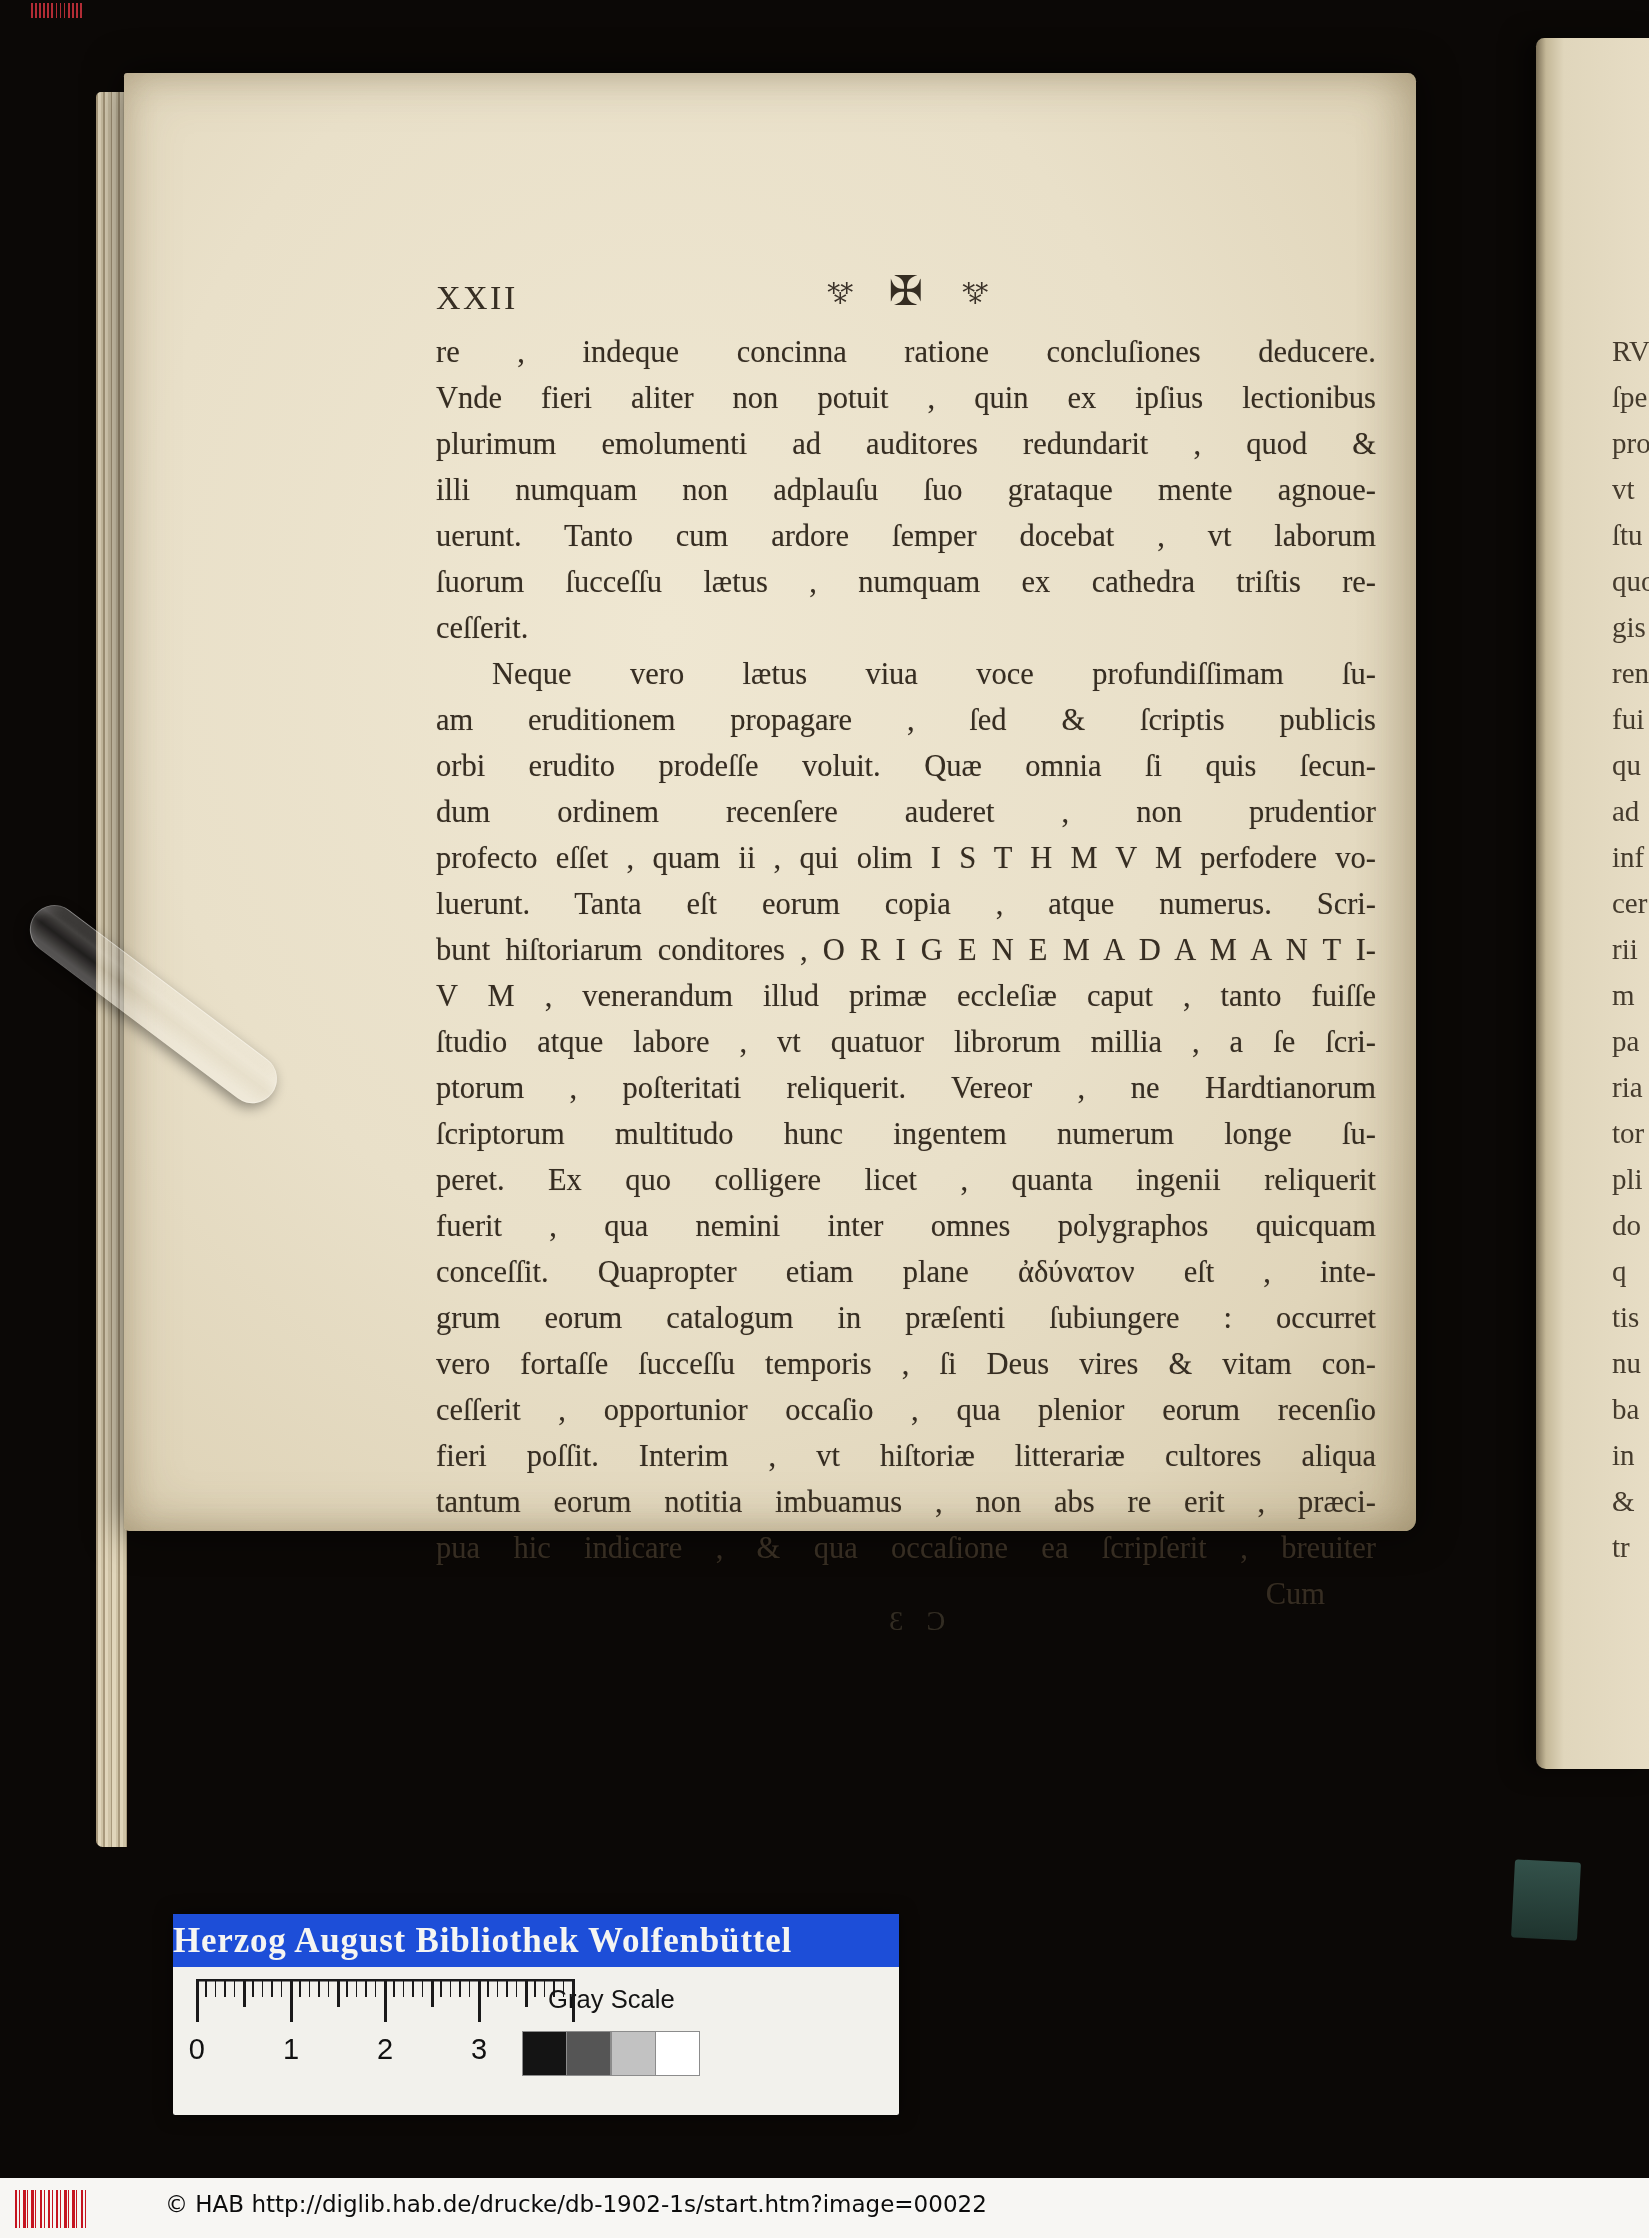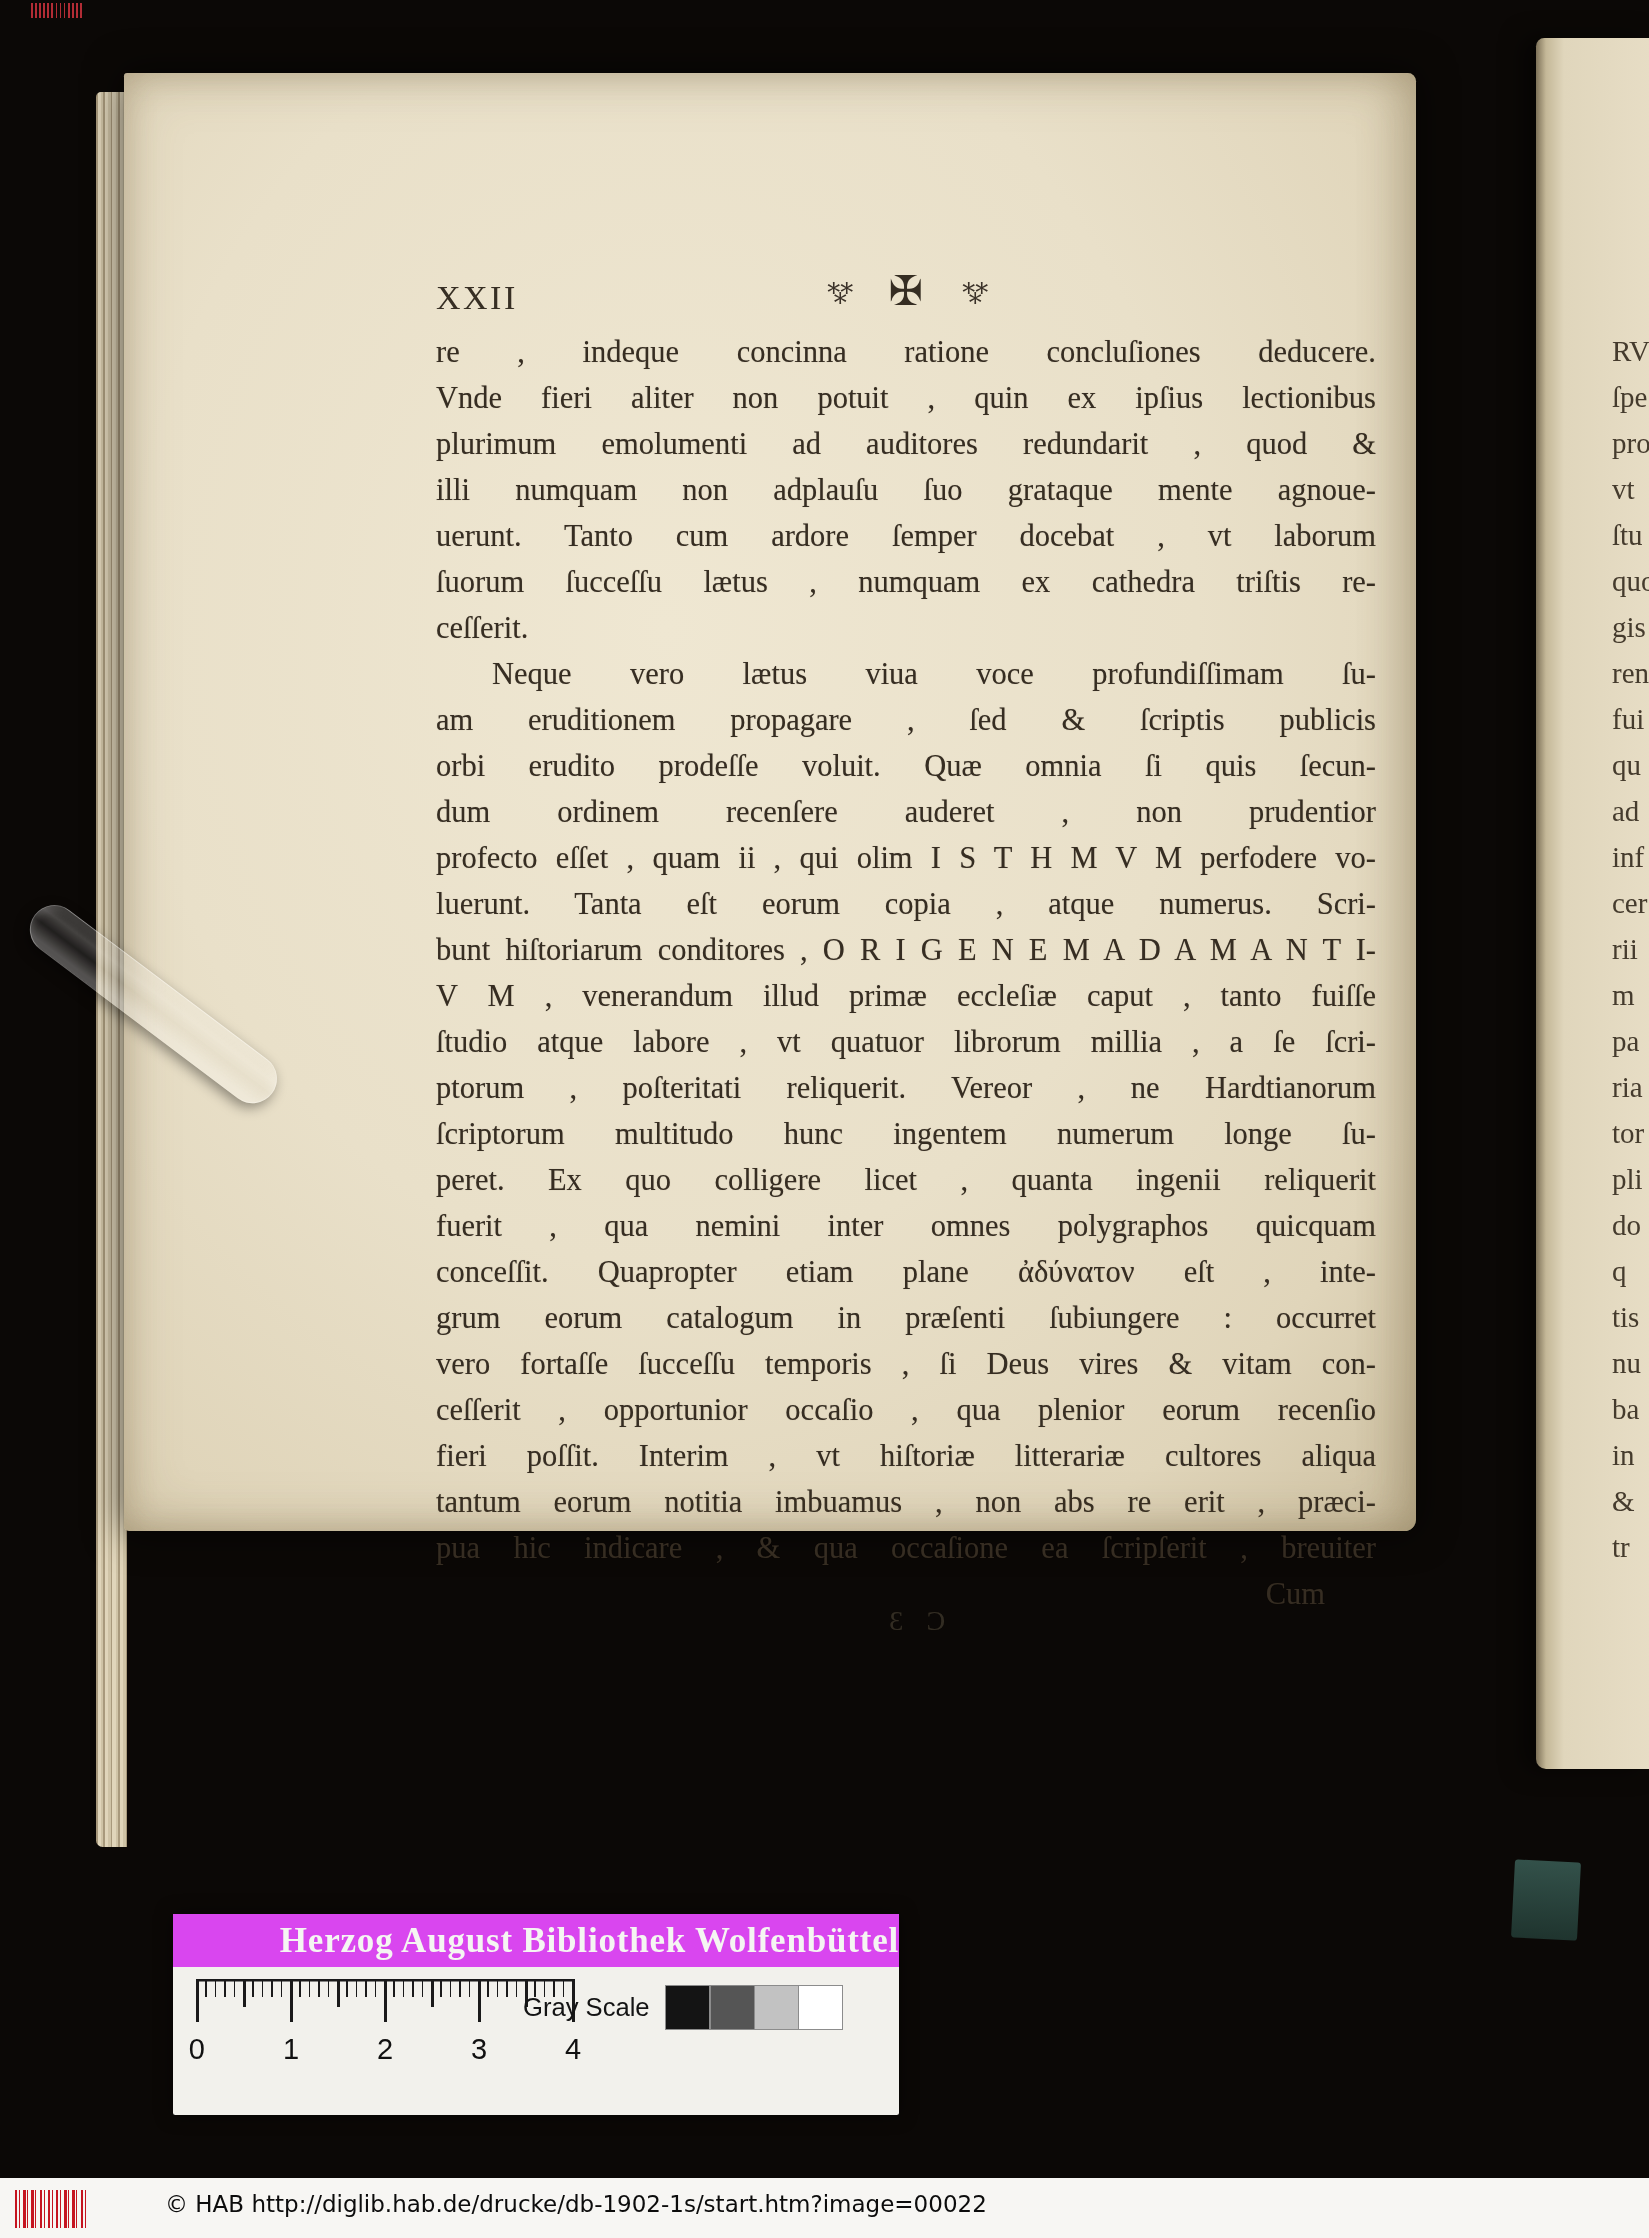--- a/index.html
+++ b/index.html
@@ -91,41 +91,41 @@
     background:linear-gradient(180deg, rgba(255,255,255,.06), rgba(255,255,255,.24) 28%, rgba(225,232,238,.10) 55%, rgba(255,255,255,.30) 88%);
     box-shadow:inset 0 5px 10px rgba(255,255,255,.18), 0 5px 13px rgba(0,0,0,.4);
   }
 
   
   .card{
     position:absolute; left:173px; top:1914px; width:726px; height:201px;
     background:#f2f1ec; border-radius:2.5px; box-shadow:0 0 16.5px rgba(0,0,0,.5);
   }
   .card-head{
-    height:53px; background:#d946ef; color:#f5f5f2;
-    display:flex; align-items:center; justify-content:flex-end;
+    height:53px; background:#1d4ed8; color:#f5f5f2;
+    display:flex; align-items:center; justify-content:flex-start;
     font-weight:bold; font-size:35px; letter-spacing:0.8px;
   }
   .card-body{ position:relative; height:148px; }
   .ruler{ position:absolute; left:23px; top:11.5px; width:383px; }
   .ruler-ticks{
     width:379px; height:43px;
     background:
       repeating-linear-gradient(90deg,#1a1a1a 0 2.5px,transparent 2.5px 94px) 0 0/379px 43px no-repeat,
       repeating-linear-gradient(90deg,#1a1a1a 0 2.5px,transparent 2.5px 47px) 0 0/379px 28px no-repeat,
       repeating-linear-gradient(90deg,#1a1a1a 0 1.6px,transparent 1.6px 9.4px) 0 0/379px 18px no-repeat,
       linear-gradient(#1a1a1a,#1a1a1a) 0 0/379px 2.5px no-repeat;
   }
   .ruler-nums{
     position:relative; width:379px; height:40px; margin-top:11.5px;
     font-family:"Liberation Sans",sans-serif; font-size:29px; color:#111;
   }
   .ruler-nums span{ position:absolute; transform:translateX(-50%); }
   .grayscale{
-    position:absolute; left:350px; top:18px; display:flex; align-items:center; gap:16.5px;
+    position:absolute; left:350px; top:18px; display:flex; align-items:center; gap:16.5px;flex-direction:column;
   }
   .gs-label{ font-family:"Liberation Sans",sans-serif; font-size:25.6px; color:#141414; white-space:nowrap; }
   .gs-row{ display:flex; }
   .gs-sq{ width:45px; height:45px; border:0.8px solid #8c8c8c; margin-left:-0.8px; }
 
   
   .footer{
     position:absolute; left:0; bottom:0; width:1650px; height:61px;
     background:#f7f6f3;
   }

